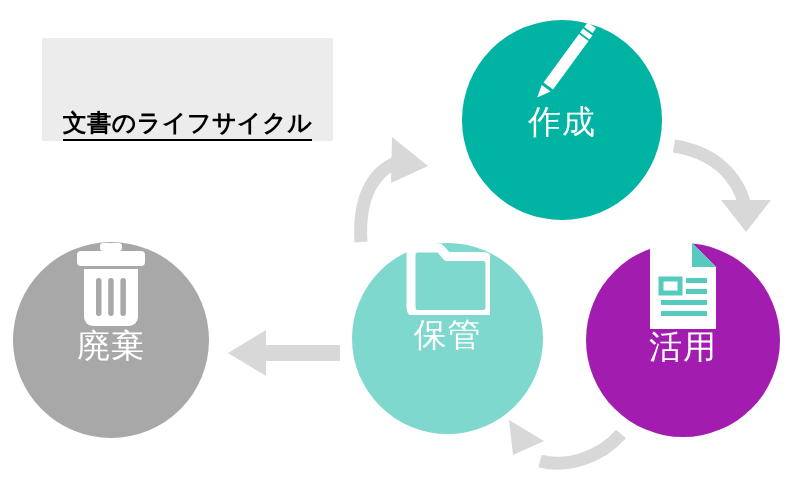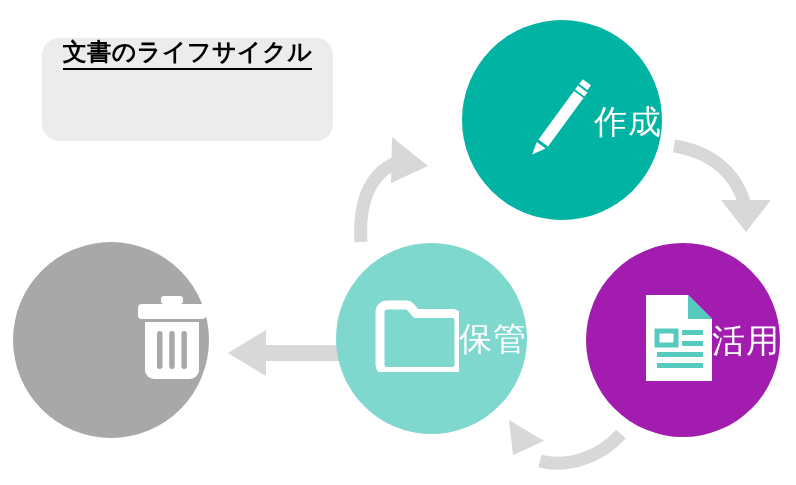--- a/index.html
+++ b/index.html
@@ -9,42 +9,43 @@
     font-family:"Liberation Sans","DejaVu Sans",sans-serif;
     overflow:hidden;
   }
   #stage{position:relative;width:796px;height:485px;overflow:hidden;}
 
   
   .title-card{
     position:absolute;
     left:42px;top:38px;width:291px;height:103px;
     background:#ececec;
-    border-radius:17px;
-    display:flex;align-items:flex-start;justify-content:center;
+    border-radius:1px;
+    display:flex;align-items:flex-end;justify-content:center;
   }
   .title-text{
     font-size:24px;
     font-weight:bold;
     color:#000000;
     letter-spacing:0.5px;
     border-bottom:2.5px solid #000000;
     padding-bottom:2px;
     line-height:1.15;
     white-space:nowrap;
   }
 
   
   .node{
     position:absolute;
     border-radius:50%;
     display:flex;
-    flex-direction:row;
+    flex-direction:column;
     align-items:center;
-    justify-content:flex-end;
+    justify-content:flex-start;
+    font-family:Liberation Mono, monospace;
   }
   .node .glyph{
     display:block;
     line-height:0;
   }
   .node .node-label{
     color:#ffffff;
     font-size:33px;
     line-height:1;
     letter-spacing:1px;
@@ -53,21 +54,21 @@
   }
 
   
   #node-create{ left:462px; top:20px;  width:200px; height:200px; background:#00b3a3; }
   #node-create .glyph{ margin-bottom:6px; }
   #node-create .node-label{ margin-top:2px; }
 
   #node-use{    left:586px; top:243px; width:194px; height:194px; background:#a21caf; }
   #node-use .glyph{ margin-bottom:4px; }
 
-  #node-store{  left:336px; top:243px; width:191px; height:191px; background:#7fd8ce; }
+  #node-store{  left:352px; top:243px; width:191px; height:191px; background:#7fd8ce; }
   #node-store .glyph{ margin-bottom:6px; }
 
   #node-dispose{left:13px;  top:242px; width:196px; height:196px; background:#a8a8a8; }
   #node-dispose .glyph{ margin-bottom:4px; }
 
   
   #arrows{
     position:absolute;left:0;top:0;width:796px;height:485px;
     pointer-events:none;
   }
@@ -155,15 +156,16 @@
 
         <rect x="3" y="9" width="68" height="15" rx="4" fill="#ffffff"></rect>
 
         <path d="M10,27 h54 v48 a9,9 0 0 1 -9,9 h-36 a9,9 0 0 1 -9,-9 Z" fill="#ffffff"></path>
 
         <rect x="22" y="36" width="5.5" height="38" rx="2.7" fill="#a8a8a8"></rect>
         <rect x="34.2" y="36" width="5.5" height="38" rx="2.7" fill="#a8a8a8"></rect>
         <rect x="46.4" y="36" width="5.5" height="38" rx="2.7" fill="#a8a8a8"></rect>
       </svg>
     </span>
+    <span class="node-label">廃棄</span>
   </div>
 
 </div>
 
 </body></html>

